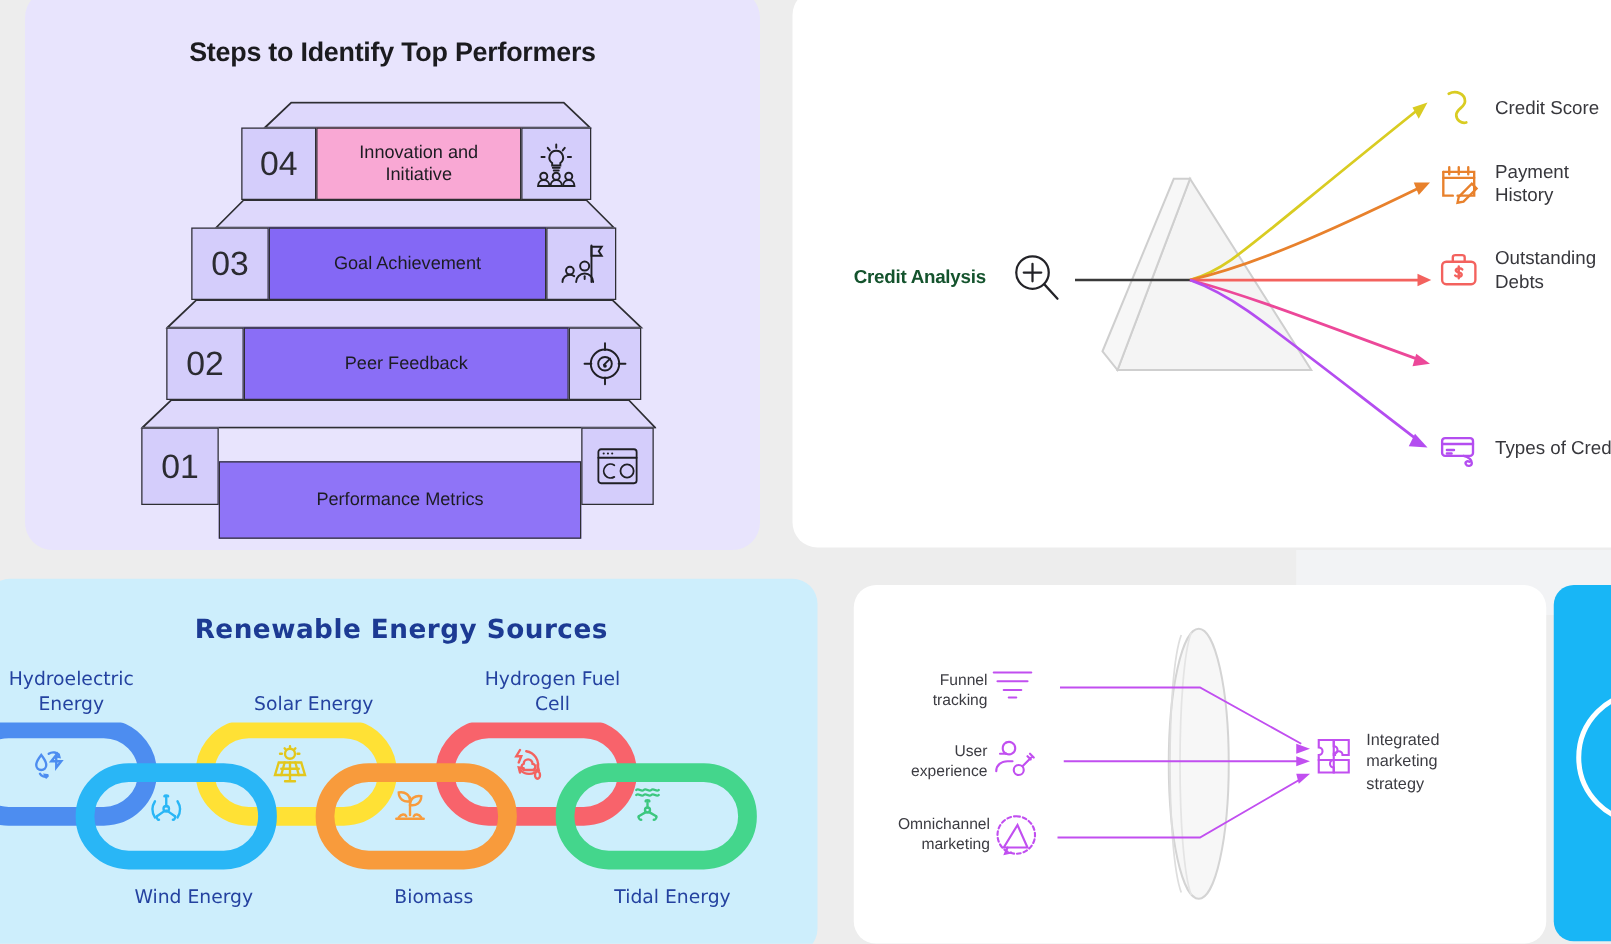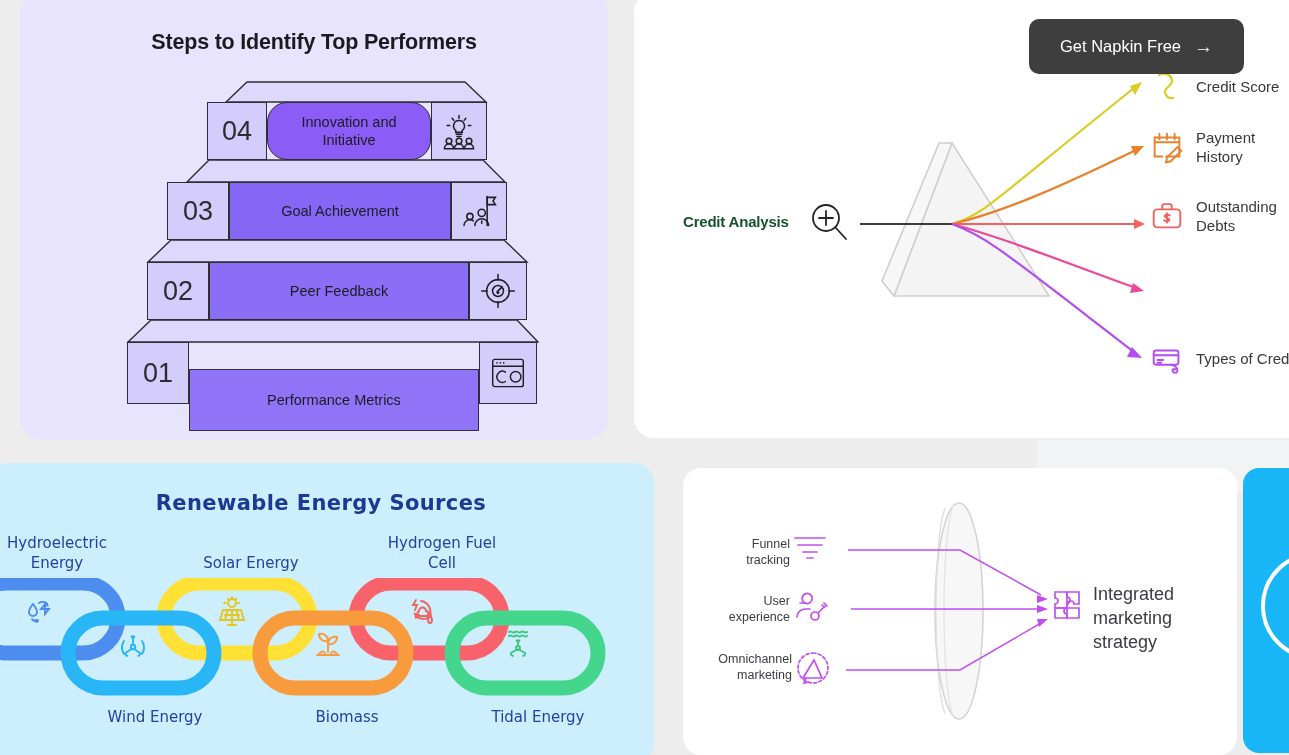--- a/index.html
+++ b/index.html
@@ -16,36 +16,36 @@
     position: absolute; left: 20px; top: -8px;
     width: 588px; height: 448px;
     background: #e8e4fd; border-radius: 22px;
   }
   #staircase-title {
     position: absolute; top: 38px; left: 0; width: 100%;
     text-align: center;
     font-size: 21.5px; font-weight: bold; color: #1b1b1f;
     letter-spacing: -0.2px;
   }
-  #stairs { position: absolute; left: 107px; top: 90px; width: 432px; height: 350px; }
+  #stairs { position: absolute; left: 93px; top: 90px; width: 432px; height: 350px; }
   .stair-row { position: absolute; }
   .s-num, .s-icon, .s-label {
     position: absolute; border: 1.4px solid #2e2e33;
     display: flex; align-items: center; justify-content: center;
   }
   .s-num { background: #d4cdfb; font-size: 27px; color: #2b2b31; font-weight: 400; }
   .s-icon { background: #d4cdfb; }
   .s-label {
     background: #8a6cf6; color: #1c1c22; font-size: 14.5px;
     text-align: center; line-height: 1.25; padding: 0 6px;
   }
   .s-label.lv1 { background: #8f74f7; }
   .s-label.lv2 { background: #8a6ef6; }
   .s-label.lv3 { background: #8468f5; }
-  .s-label.lv4 { background: #8b5cf6; border-radius: 20px; }
+  .s-label.lv4 { background: #f9a8d4; }
   .cap {
     position: absolute; background: #ded8fc;
     border: 1.4px solid #2e2e33;
   }
   svg.ico { display:block; }
 
   
   #card-credit {
     position: absolute; left: 634px; top: -8px;
     width: 700px; height: 446px;
@@ -92,21 +92,21 @@
     position: absolute; left: 683px; top: 468px;
     width: 554px; height: 287px;
     background: #ffffff; border-radius: 18px;
   }
   .mk-label {
     position: absolute; text-align: right; color: #3c3c42;
     font-size: 12.5px; line-height: 1.3;
   }
   #mk-out-label {
     position: absolute; left: 1093px; top: 583px;
-    color: #3c3c42; font-size: 18px; line-height: 1.33;
+    color: #3c3c42; font-size: 13px; line-height: 1.33;
   }
 
   
   #card-blue {
     position: absolute; left: 1243px; top: 468px;
     width: 120px; height: 285px;
     background: #18b6f6; border-radius: 16px;
   }
   
   .ghost { position: absolute; border-radius: 18px; }
@@ -302,24 +302,20 @@
     <span>
       <svg class="ico" width="38" height="38" viewBox="0 0 40 40" fill="none" stroke="#b44df0" stroke-width="2" stroke-linecap="round">
         <rect x="6" y="11" width="26" height="15" rx="2.5"></rect>
         <path d="M6 16h26M10 21h6M10 24h4"></path>
         <path d="M24 26c4 1 7 3 7 6s-4 3-5 1 1-3 3-2"></path>
       </svg>
     </span>
     <span class="txt">Types of Credit</span>
   </div>
 
-  <button id="btn-napkin">
-    <span>Get Napkin Free</span>
-    <span style="font-size:19px;">→</span>
-  </button>
 
   <div id="card-energy">
     <div id="energy-title">Renewable Energy Sources</div>
   </div>
 
   <div class="energy-label" style="left:-8px; top:534px; width:130px;">
     <span>Hydroelectric</span><br><span>Energy</span>
   </div>
   <div class="energy-label" style="left:186px; top:554px; width:130px;">
     <span>Solar Energy</span>

